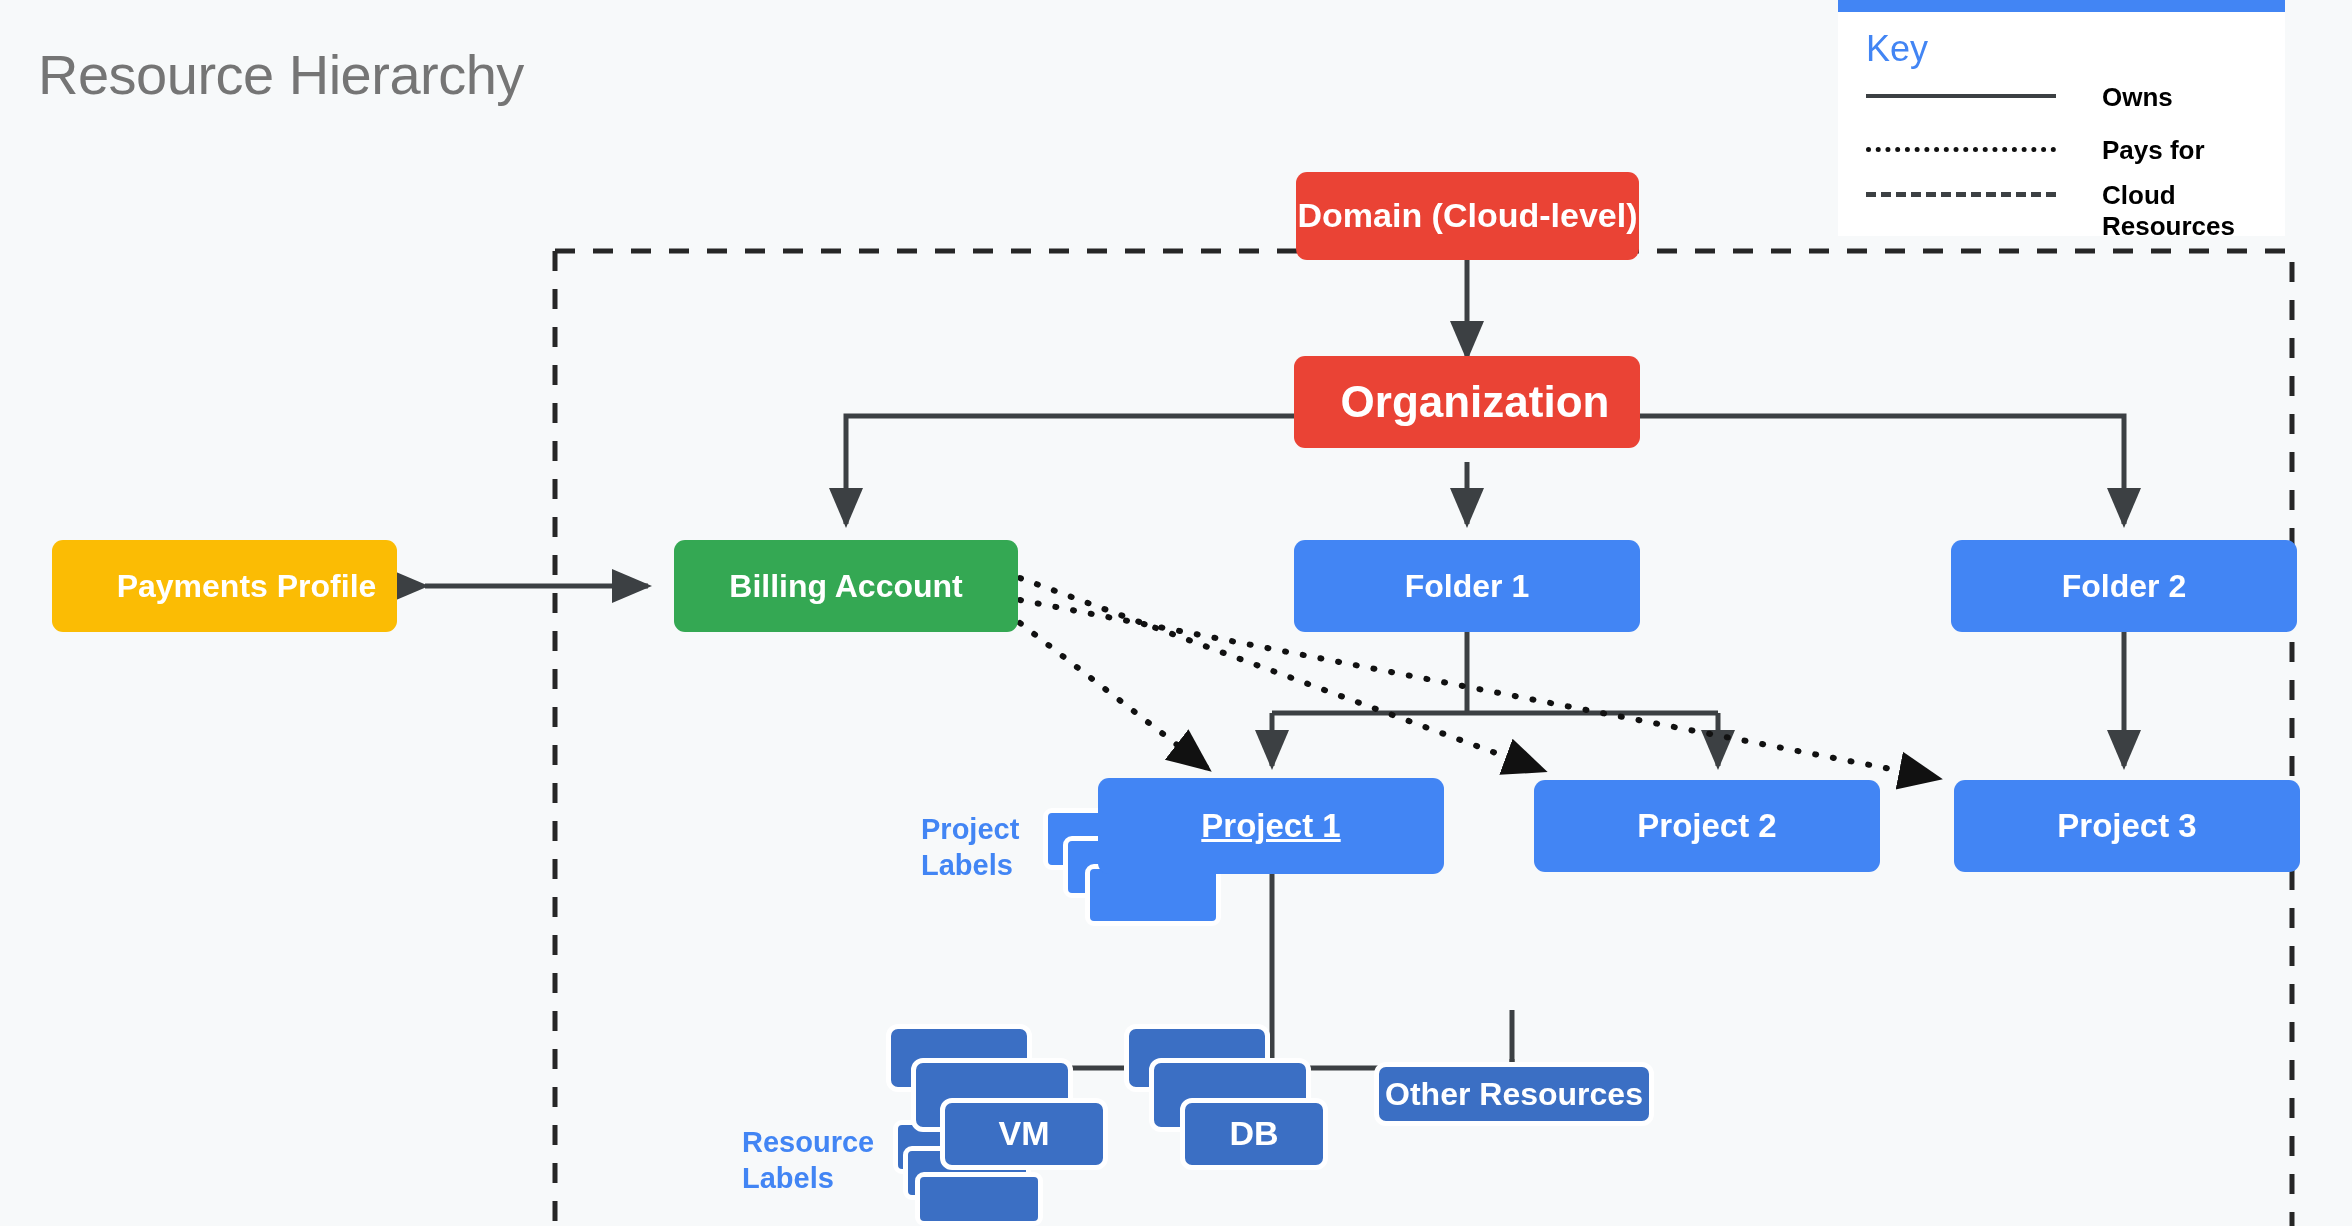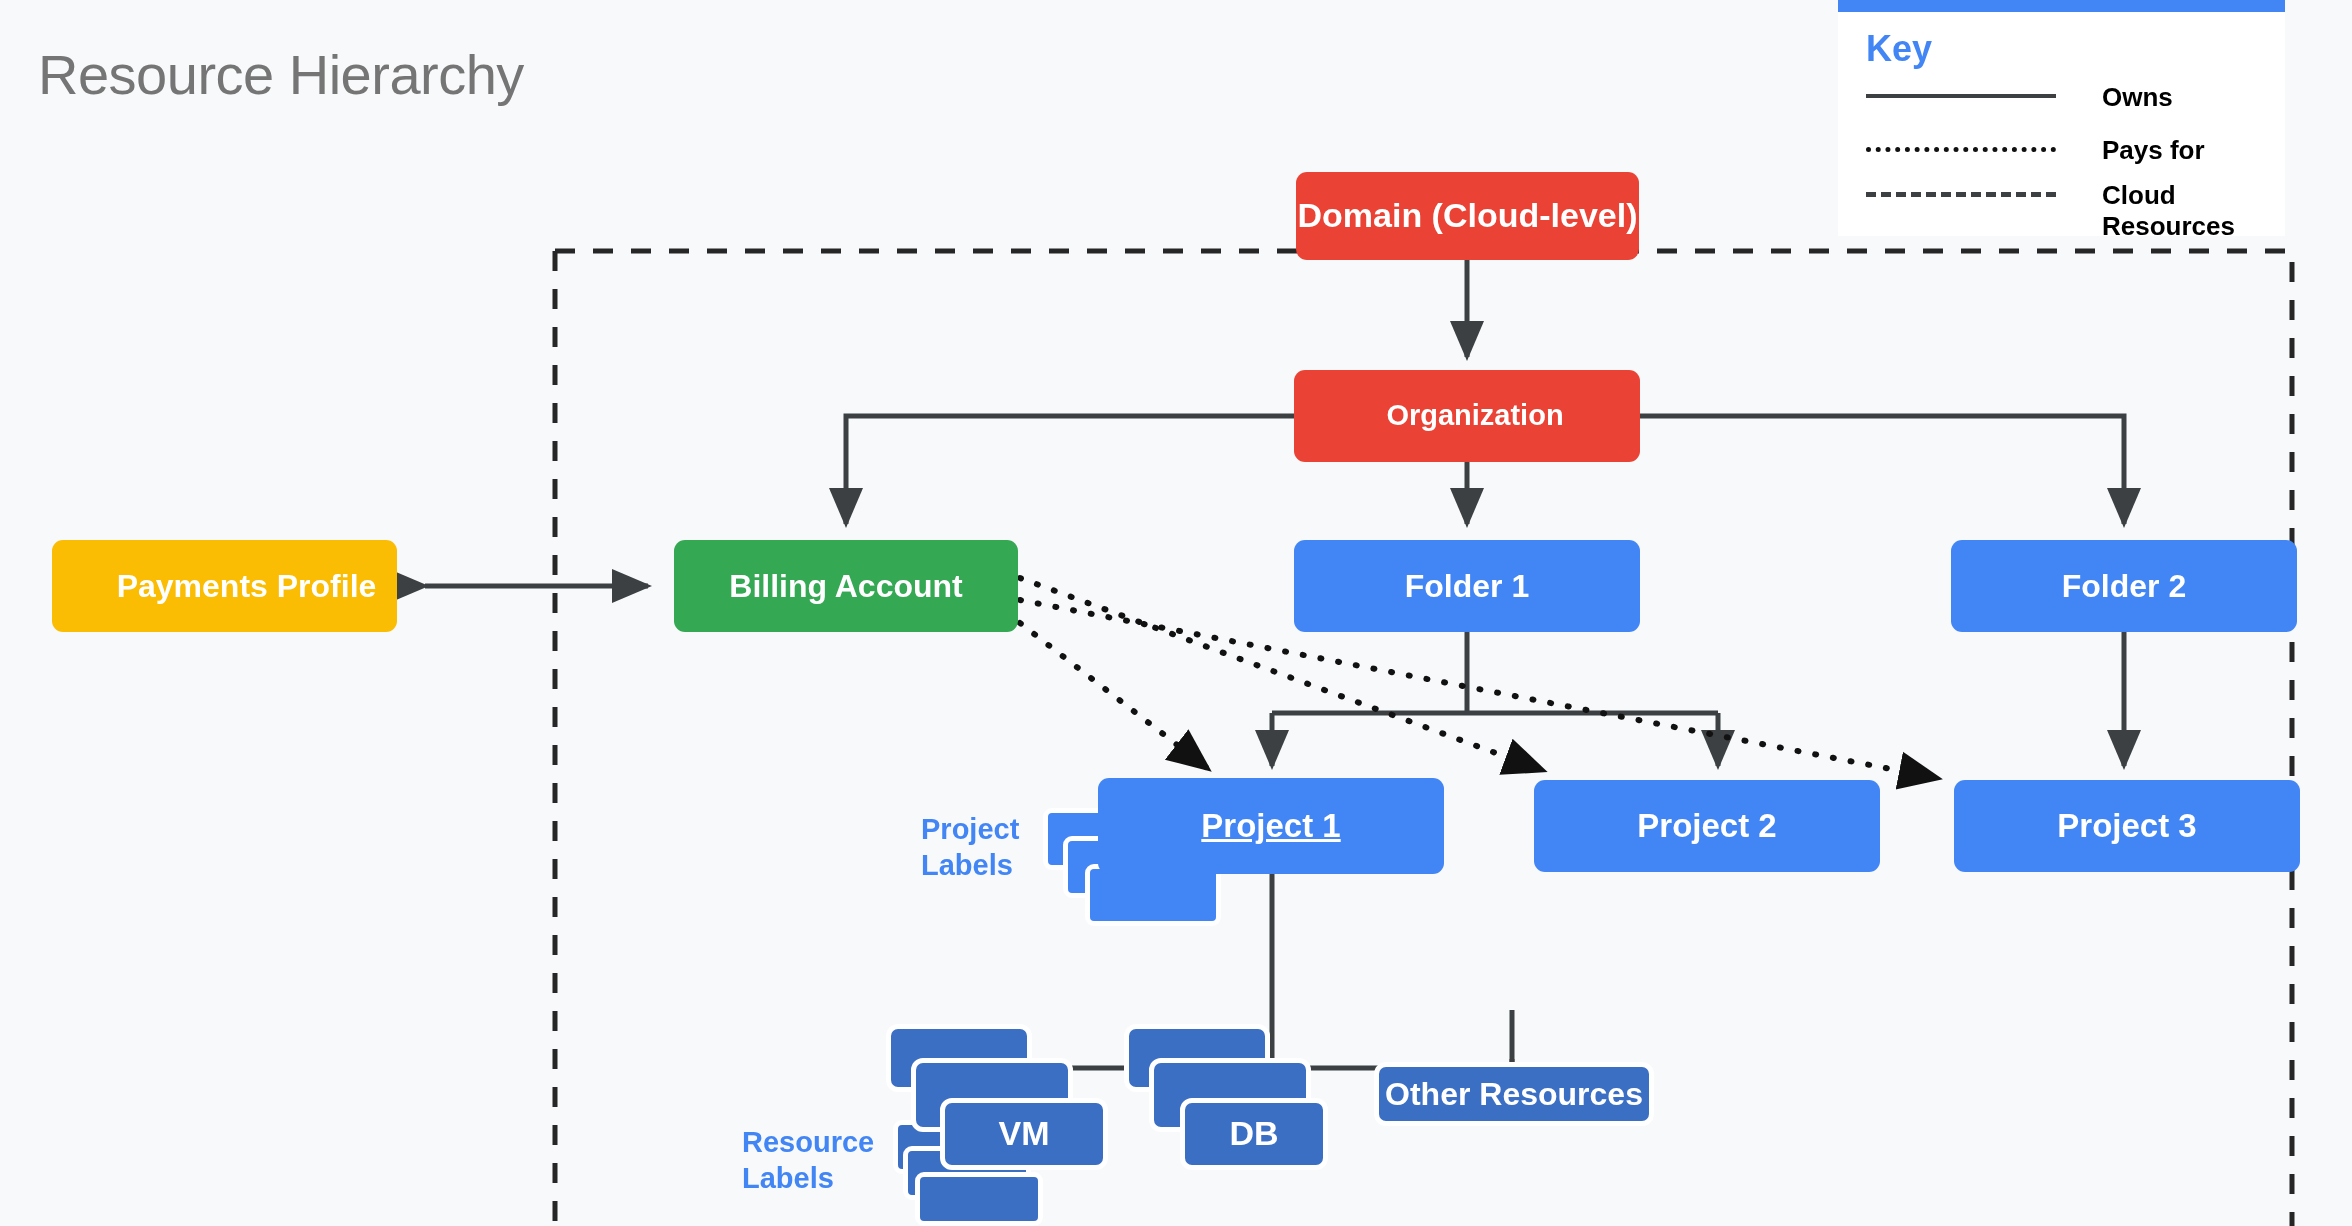--- a/index.html
+++ b/index.html
@@ -48,21 +48,21 @@
   .chip.dark{background:#3B6FC4;}
 
   
   #legend{
     position:absolute;left:1838px;top:0px;width:447px;height:236px;
     background:#FFFFFF;box-sizing:border-box;
   }
   #legend-bar{position:absolute;left:0;top:0;width:447px;height:12px;background:#4285F4;}
   #legend-title{
     position:absolute;left:28px;top:28px;
-    color:#4285F4;font-size:36px;font-weight:bold;
+    color:#4285F4;font-size:36px;font-weight:normal;
   }
   .legend-row{position:absolute;left:28px;display:flex;align-items:flex-start;}
   .legend-sample{width:190px;height:0;margin-top:12px;flex:none;}
   .s-solid{border-top:4px solid #3C4043;}
   .s-dotted{border-top:5px dotted #111;}
   .s-dashed{border-top:5px dashed #3C4043;}
   .legend-text{
     margin-left:46px;color:#000;font-size:26px;font-weight:bold;
     line-height:1.18;white-space:pre-line;
   }
@@ -135,21 +135,21 @@
   <div class="node darkblue" style="left:1374px;top:1062px;width:280px;height:64px;font-size:32px;">Other Resources</div>
 
   <div class="chip" style="left:1043px;top:808px;width:136px;height:62px;"></div>
   <div class="chip" style="left:1063px;top:836px;width:136px;height:62px;"></div>
   <div class="chip" style="left:1085px;top:864px;width:136px;height:62px;"></div>
   <div class="label-caption" style="left:921px;top:811px;">Project
 Labels</div>
 
   <div class="node red" style="left:1296px;top:172px;width:343px;height:88px;font-size:34px;">Domain (Cloud-level)</div>
 
-  <div class="node red" style="left:1294px;top:370px;width:346px;height:92px;font-size:29px;padding-left:16px;">Organization</div>
+  <div class="node red" style="left:1294px;top:356px;width:346px;height:92px;font-size:44px;padding-left:16px;">Organization</div>
 
   <div class="node amber" style="left:52px;top:540px;width:345px;height:92px;font-size:32px;">Payments Profile</div>
 
   <div class="node green" style="left:674px;top:540px;width:344px;height:92px;font-size:32px;">Billing Account</div>
 
   <div class="node blue" style="left:1294px;top:540px;width:346px;height:92px;font-size:32px;">Folder 1</div>
 
   <div class="node blue" style="left:1951px;top:540px;width:346px;height:92px;font-size:32px;">Folder 2</div>
 
   <div class="node blue" style="left:1098px;top:778px;width:346px;height:96px;font-size:33px;text-decoration:underline;">Project 1</div>

